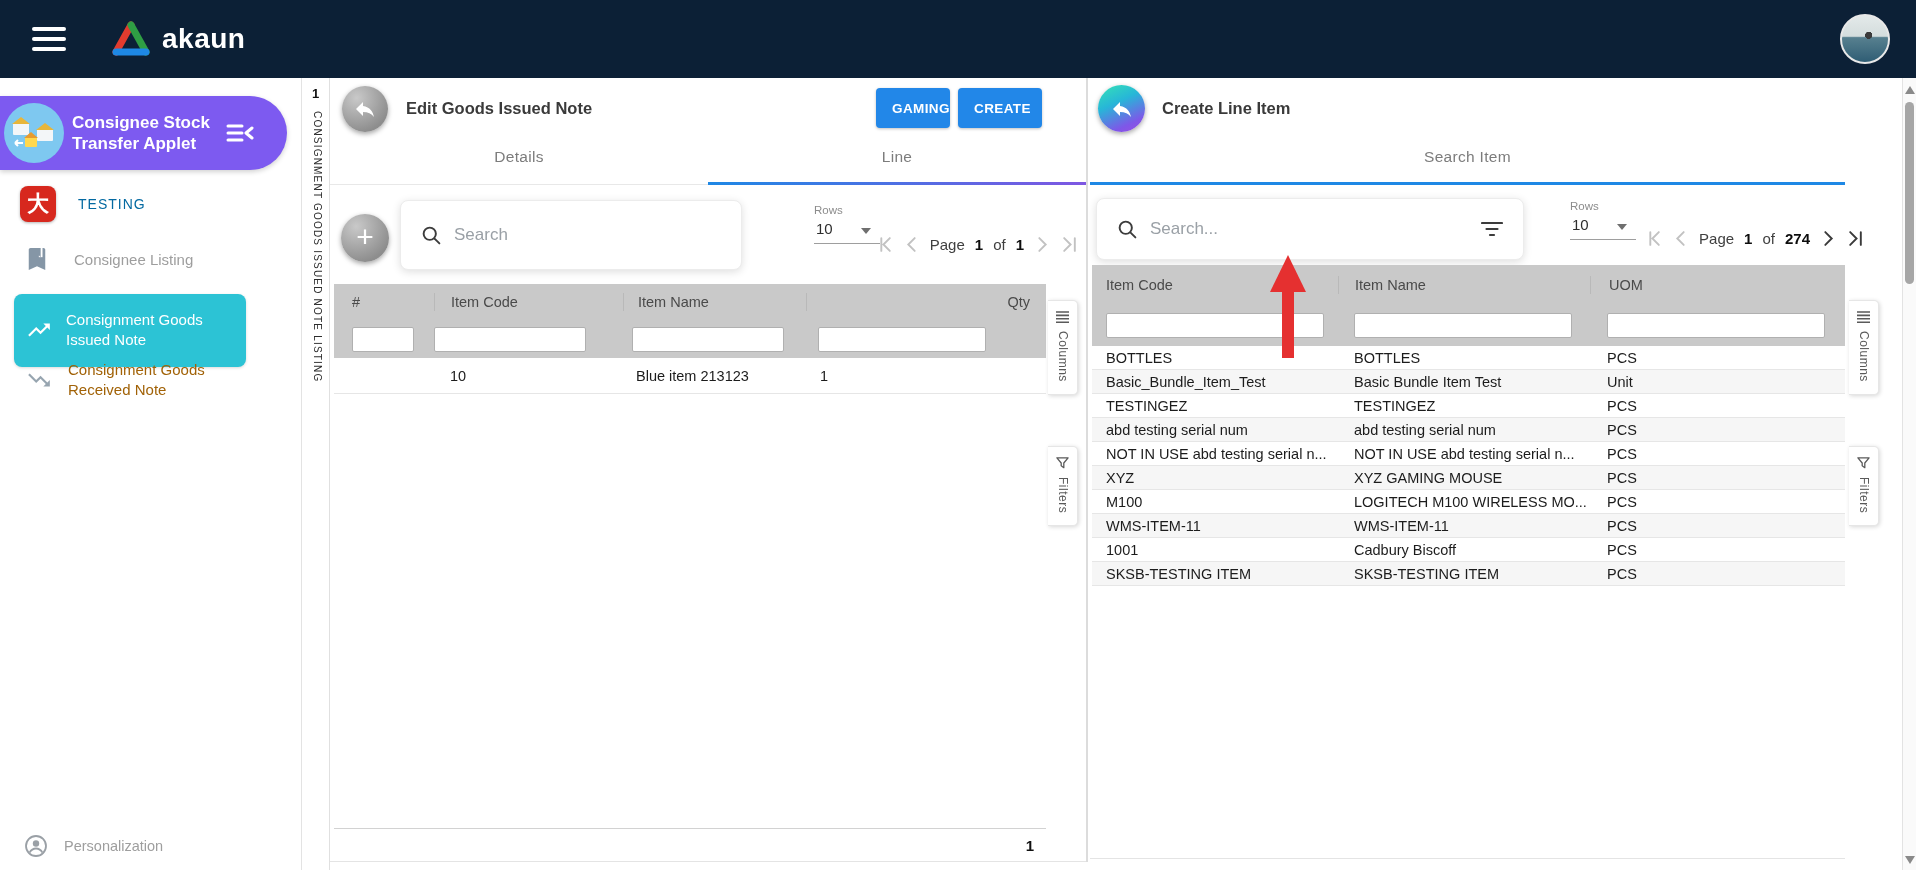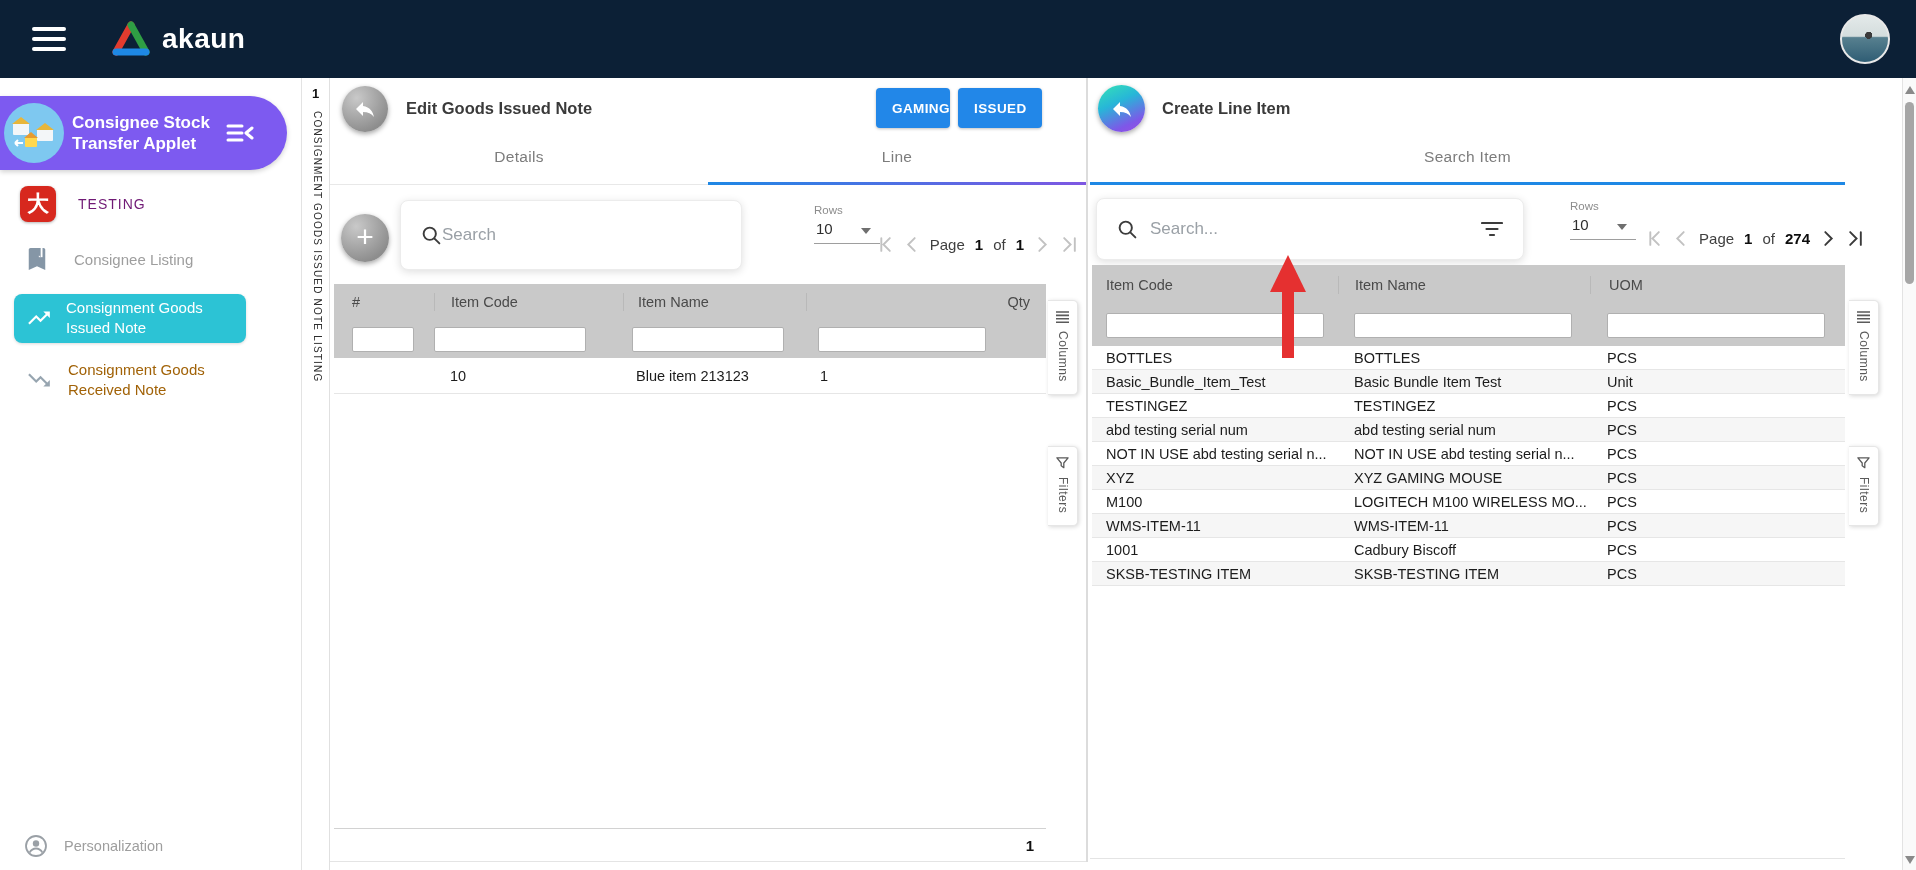--- a/index.html
+++ b/index.html
@@ -30,25 +30,25 @@
   .applet-icon{width:60px;height:60px;border-radius:50%;background:#7ec8f0;margin-left:4px;
                flex:0 0 auto;position:relative;overflow:hidden}
   .applet-icon svg{position:absolute;left:7px;top:12px}
   .applet-title{color:#fff;font-size:17px;font-weight:bold;line-height:1.25;width:152px;margin-left:8px}
   .collapse-ic{margin-left:2px;cursor:pointer;display:flex}
   .side-item{position:absolute;left:0;display:flex;align-items:center;cursor:pointer}
   .si-testing{top:108px;left:20px;gap:22px}
   .testing-badge{width:36px;height:36px;border-radius:8px;background:#d7281e;color:#fff;
                  display:flex;align-items:center;justify-content:center;font-size:22px;font-weight:bold;
                  box-shadow:0 1px 3px rgba(0,0,0,.3)}
-  .si-testing .lbl{color:#701a75;font-size:14px;letter-spacing:1px}
+  .si-testing .lbl{color:#0369a1;font-size:14px;letter-spacing:1px}
   .si-listing{top:168px;left:26px;gap:26px}
   .si-listing .lbl{color:#9e9e9e;font-size:15px}
   .si-issued{top:216px;left:14px;width:232px;background:#2cc3d5;border-radius:8px;
-             padding:4px 12px;gap:14px;box-shadow:0 1px 3px rgba(0,0,0,.15)}
+             padding:16px 12px;gap:14px;box-shadow:0 1px 3px rgba(0,0,0,.15)}
   .si-issued .lbl{color:#fff;font-size:15px;line-height:1.35;width:160px}
   .si-received{top:282px;left:26px;gap:16px}
   .si-received .lbl{color:#a16207;font-size:15px;line-height:1.35;width:156px}
   .si-personal{top:756px;left:24px;gap:16px}
   .si-personal .lbl{color:#9e9e9e;font-size:14.5px}
 
   
   .strip{position:absolute;left:302px;top:78px;width:28px;height:792px;background:#fff;
          border-right:1px solid #e0e0e0;cursor:pointer}
   .strip-num{font-size:13px;font-weight:bold;color:#111;text-align:center;margin-top:8px}
@@ -101,21 +101,21 @@
        font-family:"Liberation Sans",sans-serif;box-shadow:0 1px 3px rgba(0,0,0,.25);padding:0 16px}
   .btn-reset{left:876px;width:74px}
   .btn-create{left:958px;width:84px}
   .lp-tabline{position:absolute;left:330px;top:184px;width:756px;height:1px;background:#e8e8e8}
   .lp-tab-details{position:absolute;left:330px;top:148px;width:378px;text-align:center}
   .lp-tab-line{position:absolute;left:708px;top:148px;width:378px;text-align:center}
   .lp-underline{position:absolute;left:708px;top:182px;width:378px;height:3px;
                 background:linear-gradient(90deg,#1e88e5,#7e57e2)}
   .lp-plus{position:absolute;left:341px;top:214px;width:48px;height:48px}
   .plus-glyph{color:#fff;font-size:30px;line-height:1;margin-top:-3px}
-  .lp-search{left:400px;top:200px;width:342px;height:70px;padding:0 20px;}
+  .lp-search{left:400px;top:200px;width:342px;height:70px;padding:0 20px;gap:12px}
   .lp-rows{left:814px;top:204px}
   .lp-pager{right:838px;top:236px}
   .lp-table{position:absolute;left:334px;top:284px;width:712px}
   .lp-head{height:36px}
   .lp-filter{height:38px}
   .lp-row{height:36px}
   .lc0{width:100px;padding-left:18px}
   .lc1{width:188px;padding-left:16px}
   .lc2{width:182px;padding-left:14px}
   .lc3{flex:1;padding-left:16px}
@@ -255,21 +255,21 @@
   </div>
 
   <section>
     <div class="circle-btn gray-grad lp-back">
       <svg width="24" height="24" viewBox="0 0 24 24">
         <path d="M10 9V5l-7 7 7 7v-4.1c5 0 8.5 1.6 11 5.1-1-5-4-10-11-11z" fill="#fff"></path>
       </svg>
     </div>
     <div class="panel-title lp-title">Edit Goods Issued Note</div>
     <button class="btn btn-reset">GAMING</button>
-    <button class="btn btn-create">ISSUED</button>
+    <button class="btn btn-create">CREATE</button>
 
     <div class="lp-tabline"></div>
     <div class="tab-label lp-tab-details">Details</div>
     <div class="tab-label lp-tab-line">Line</div>
     <div class="lp-underline"></div>
 
     <div class="circle-btn gray-grad lp-plus">
       <span class="plus-glyph">+</span>
     </div>
 

